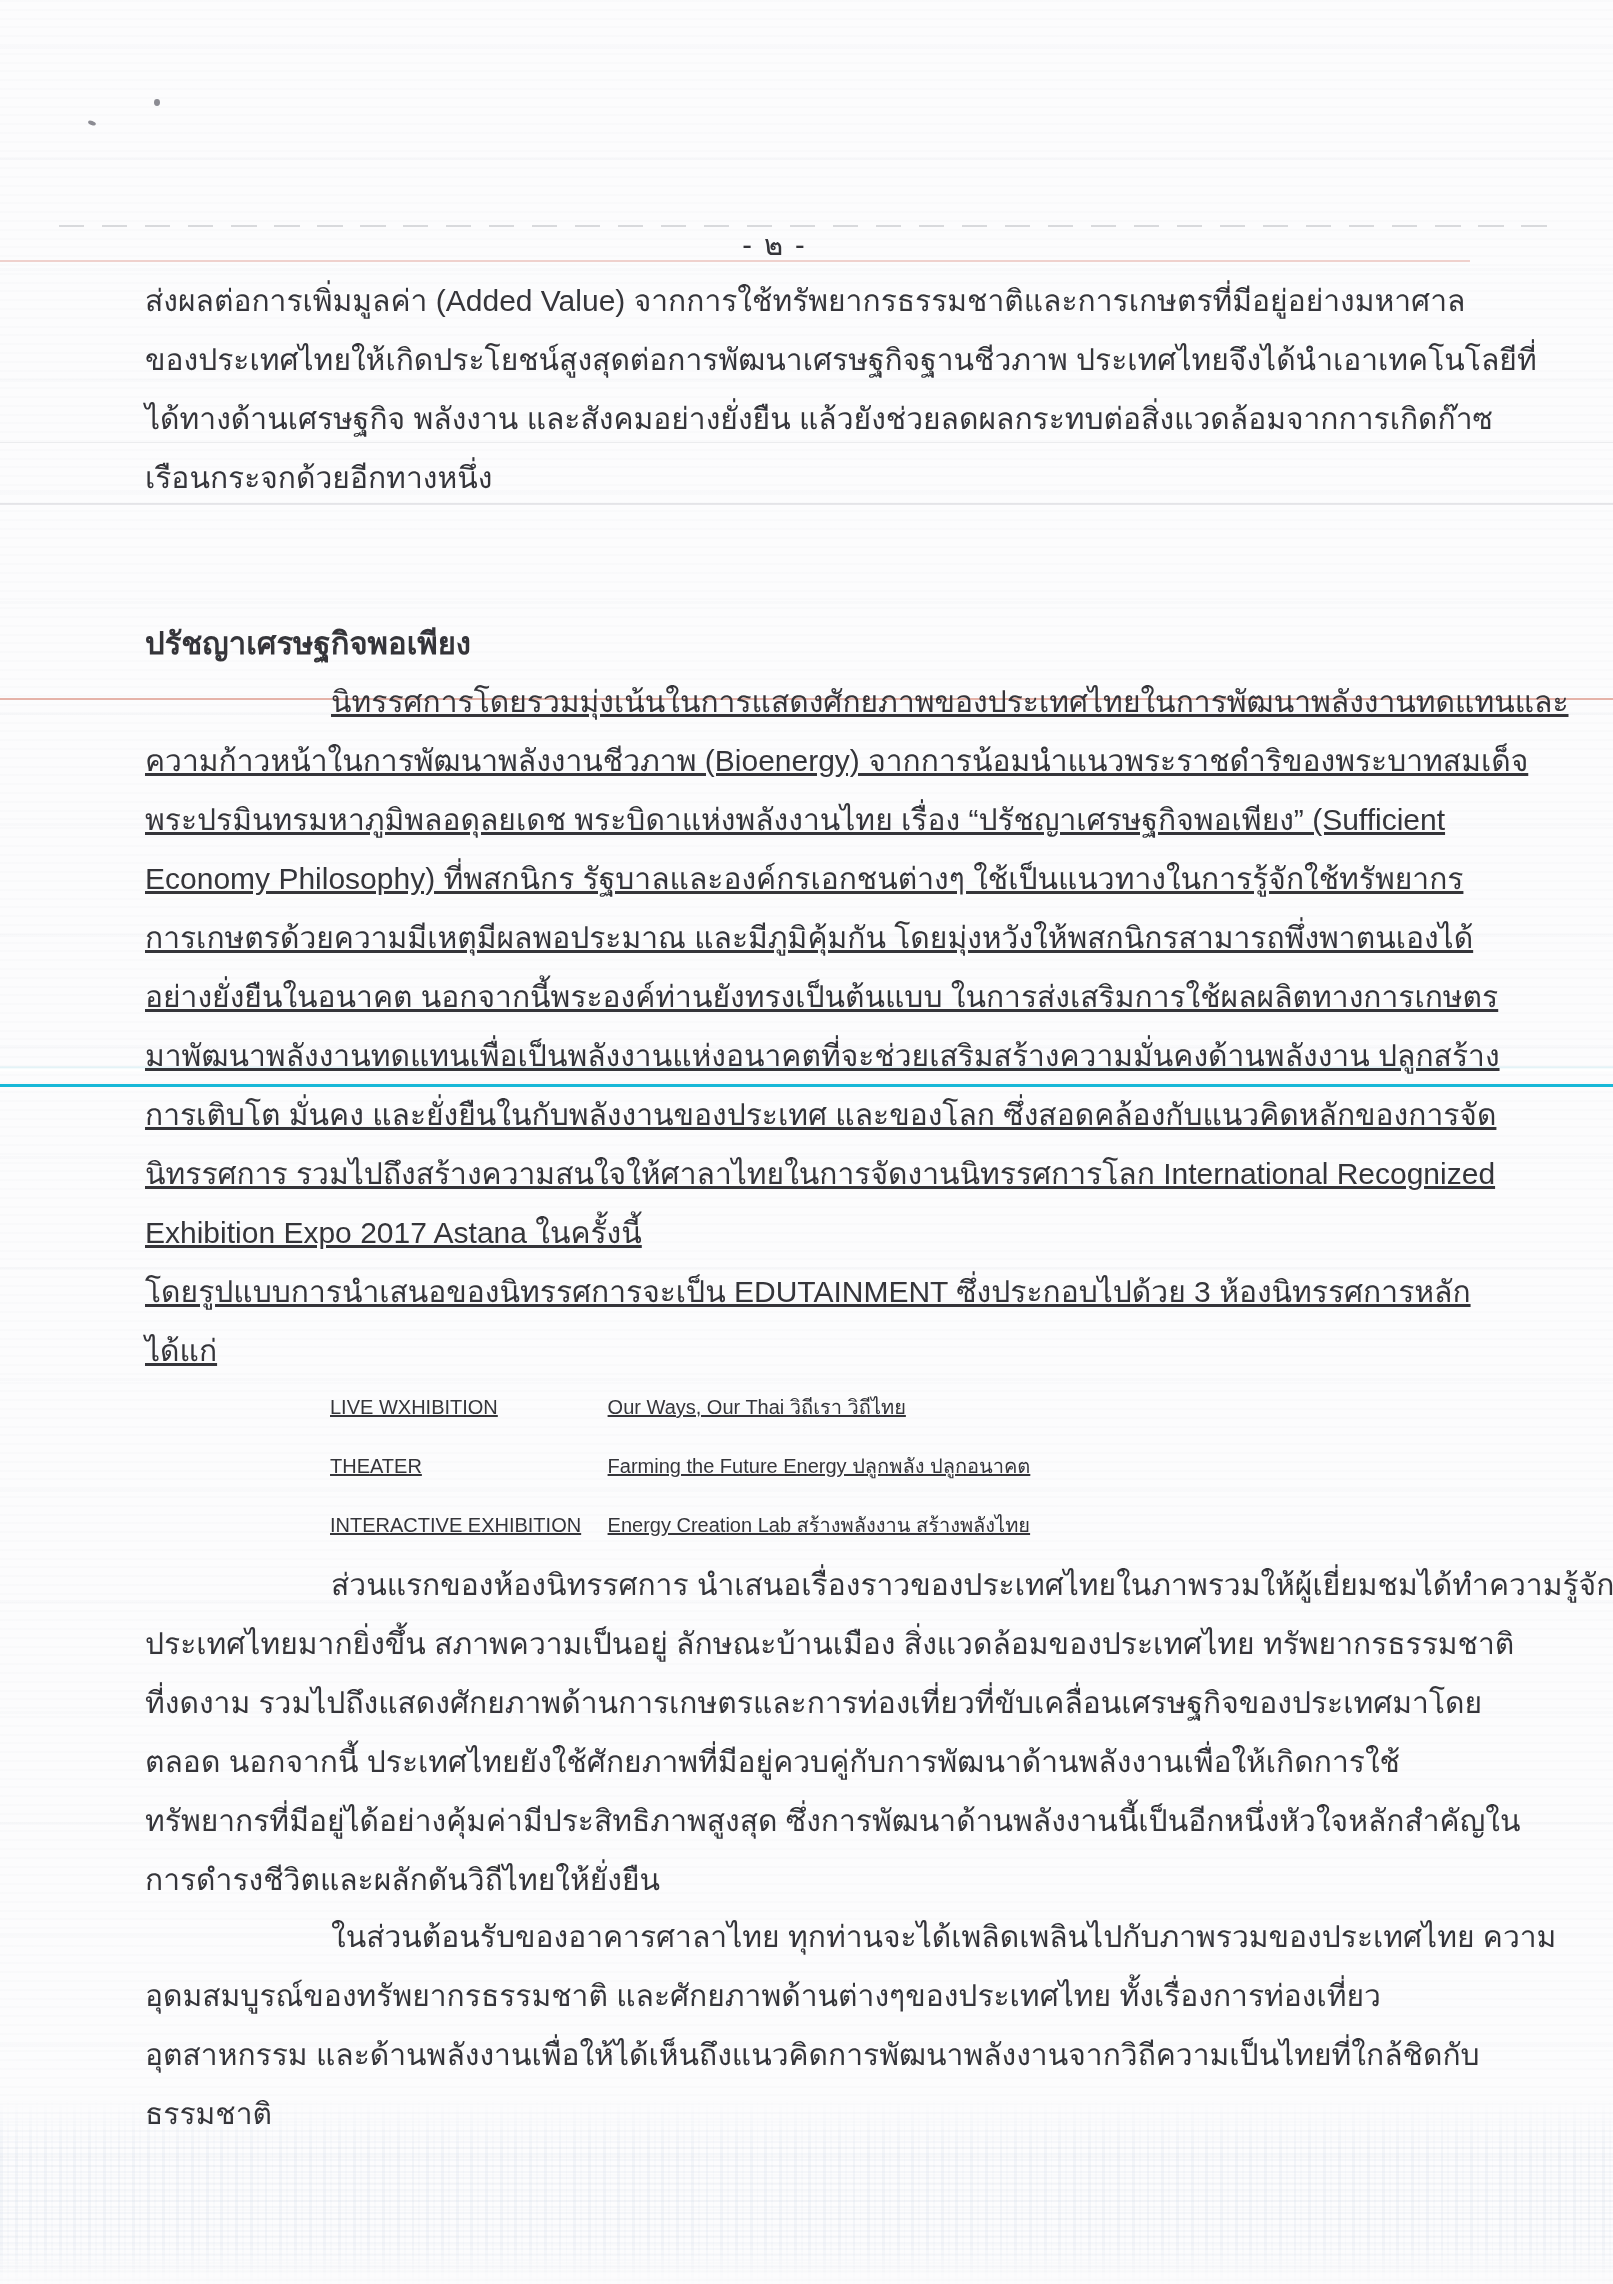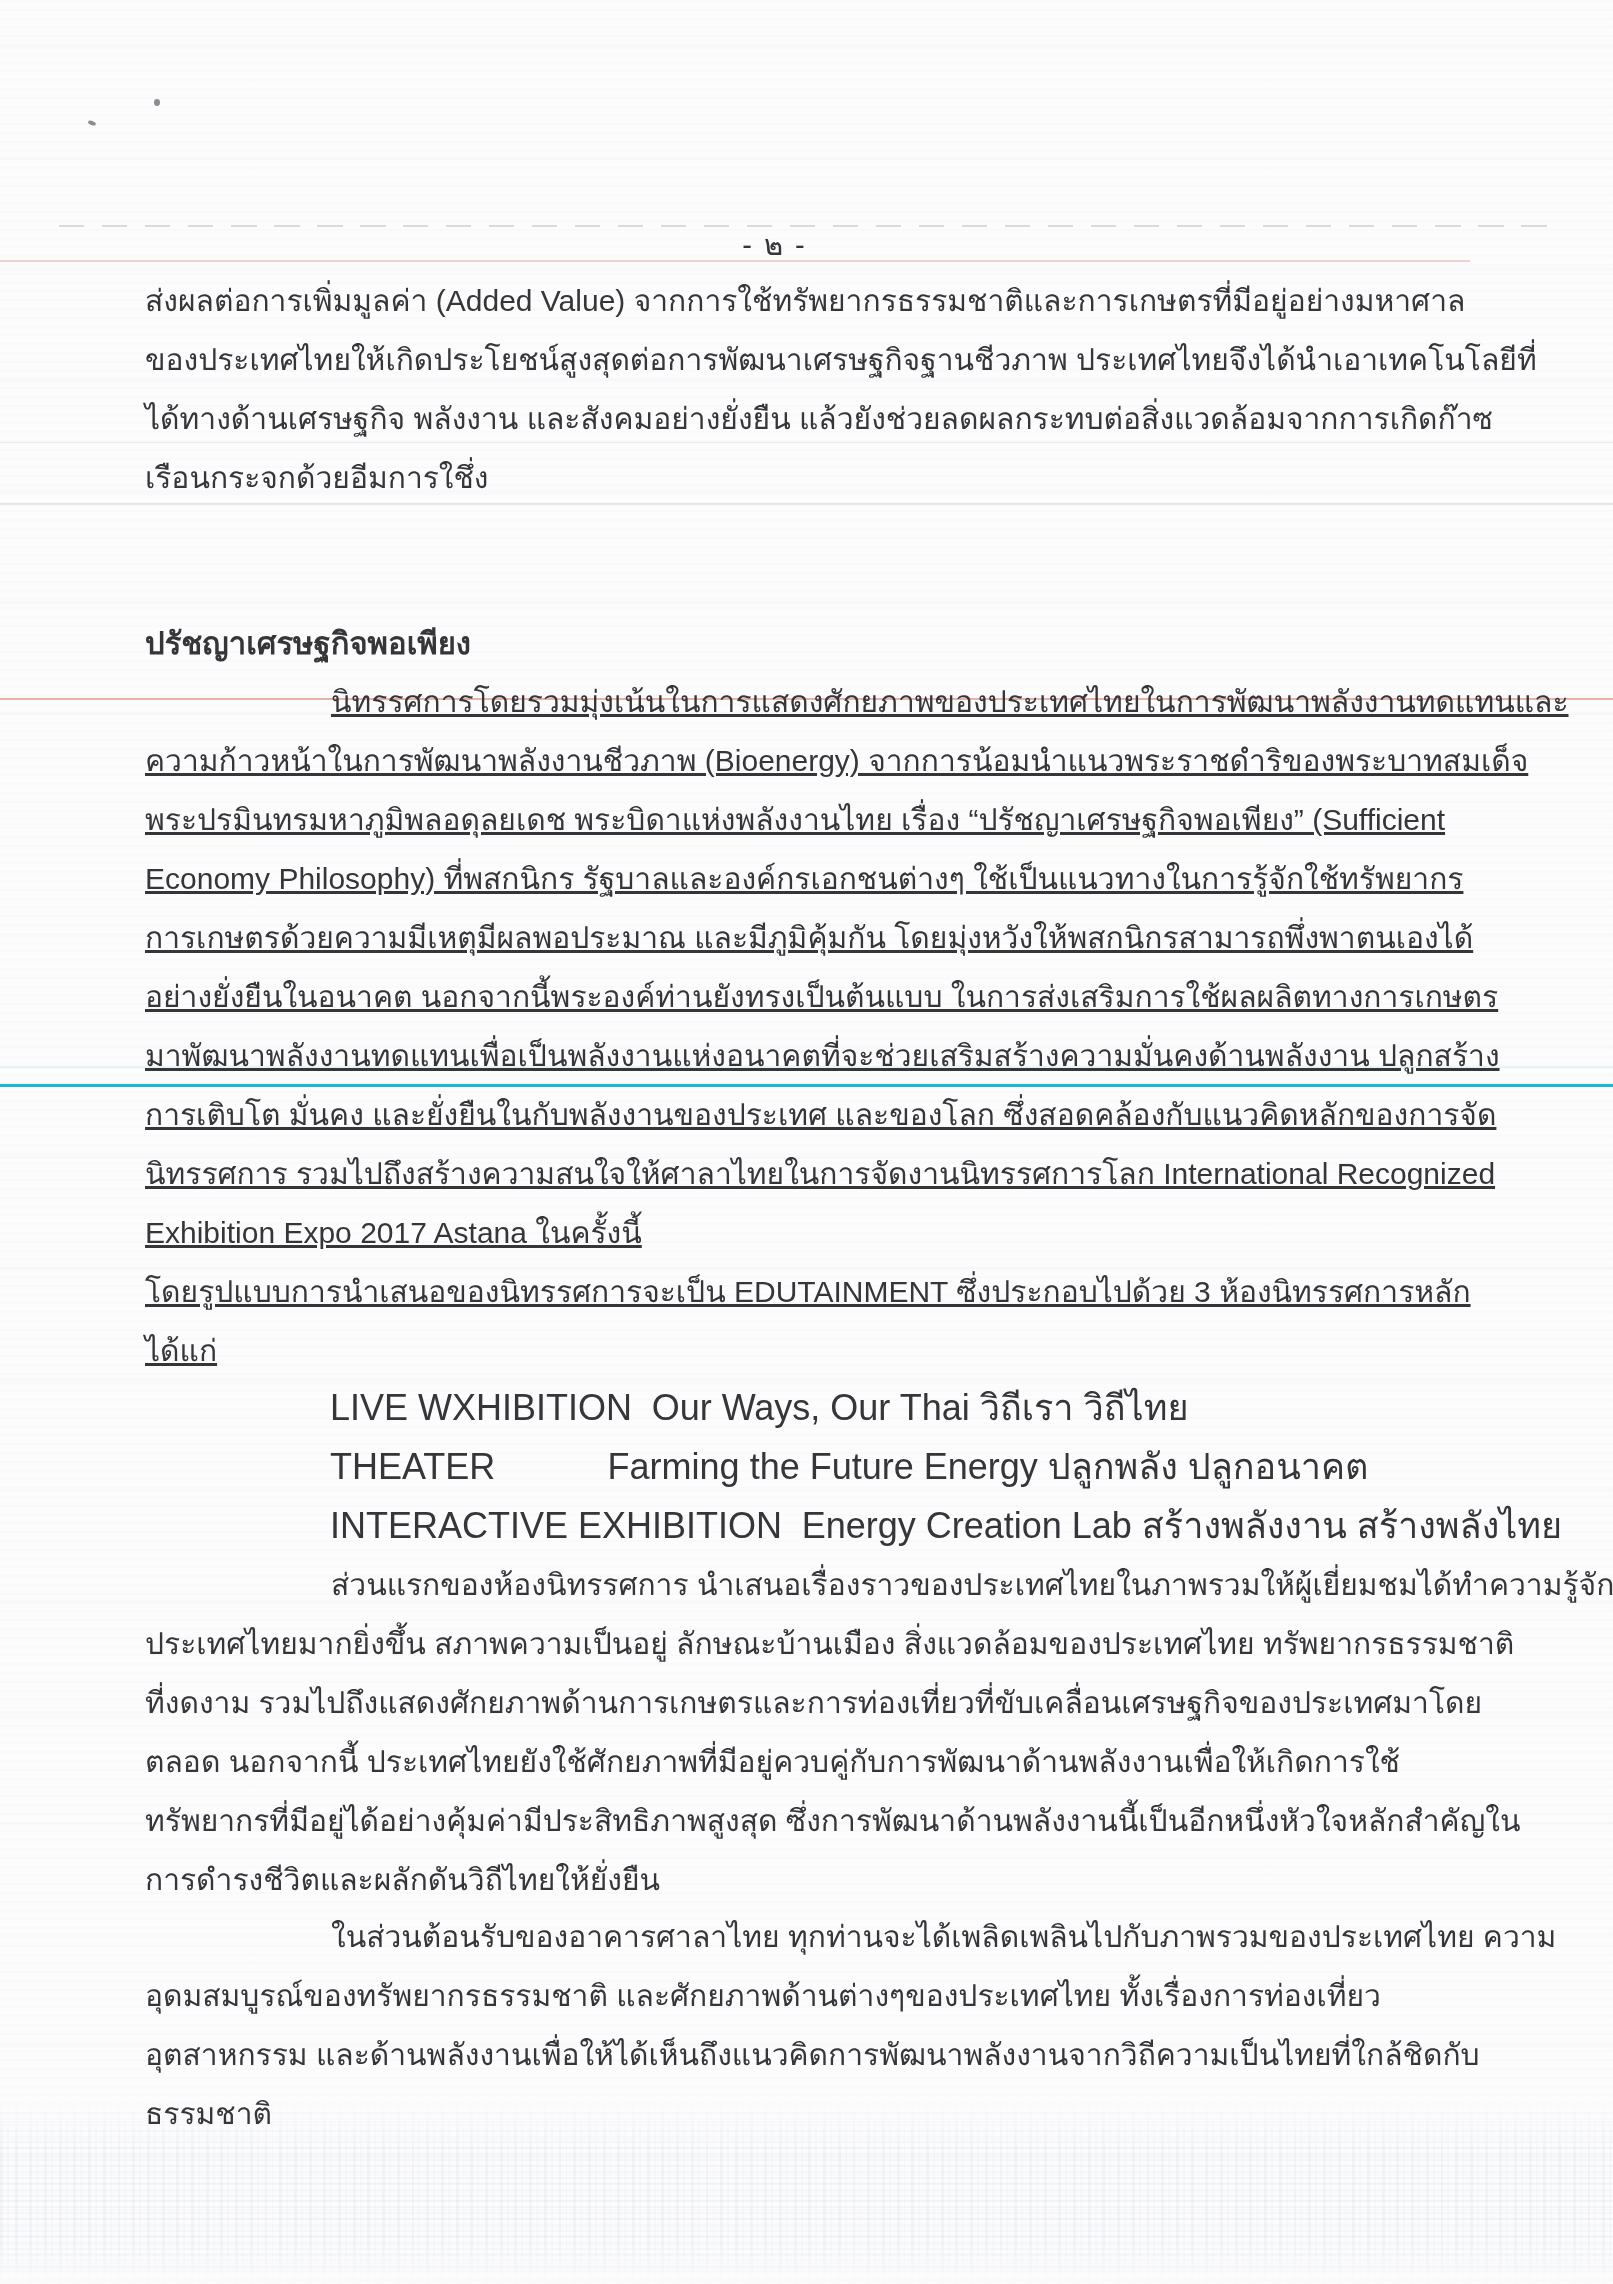--- a/index.html
+++ b/index.html
@@ -15,21 +15,21 @@
   .line{height:59px;line-height:59px;font-size:30px;white-space:nowrap;}
   .indent{padding-left:186px;}
   .block{position:absolute;left:145px;right:124px;}
   .page-number{position:absolute;top:222px;left:0;width:1549px;text-align:center;font-size:29px;letter-spacing:2px;}
   .heading{position:absolute;left:145px;top:614px;font-size:31px;font-weight:bold;height:59px;line-height:59px;}
   .p1{top:271px;}
   .p2{top:672px;text-decoration:underline;}
   .p3{top:1555px;}
   .p4{top:1907px;}
   .exlist{position:absolute;left:330px;top:1378px;}
-  .exrow{display:flex;height:59px;line-height:59px;font-size:36px;white-space:nowrap;}
+  .exrow{display:flex;height:59px;line-height:59px;font-size:20px;white-space:nowrap;text-decoration:underline;}
   .exrow .lbl{min-width:258px;padding-right:19.6px;}
   
   .artifact{position:absolute;pointer-events:none;}
   .speck{width:5.9px;height:6.9px;border-radius:50%;background:rgba(80,80,90,0.65);}
   .speck1{left:154px;top:99px;}
   .speck2{left:88px;top:121px;transform:rotate(20deg);width:7.8px;height:3.9px;}
   .streak-dashed{left:59px;top:225px;width:1490px;height:2px;
     background:repeating-linear-gradient(90deg, rgba(90,95,105,0.22) 0 25.5px, transparent 25.5px 43px);}
   .pink-top{left:0;top:260px;width:1470px;height:2px;opacity:0.35;}
   .gray-1{left:0;top:442px;width:1613px;height:1px;background:rgba(90,95,105,0.10);}
@@ -56,21 +56,21 @@
 <div class="artifact pink-mid" style="background-color: rgb(214, 130, 114);"></div>
 <div class="artifact cyan-line" style="background-color: rgb(23, 184, 216);"></div>
 <div class="artifact noise-band"></div>
 
 <div class="page-number">- ๒ -</div>
 
 <div class="block p1">
   <div class="line">ส่งผลต่อการเพิ่มมูลค่า (Added Value) จากการใช้ทรัพยากรธรรมชาติและการเกษตรที่มีอยู่อย่างมหาศาล</div>
   <div class="line">ของประเทศไทยให้เกิดประโยชน์สูงสุดต่อการพัฒนาเศรษฐกิจฐานชีวภาพ ประเทศไทยจึงได้นำเอาเทคโนโลยีที่</div>
   <div class="line">ได้ทางด้านเศรษฐกิจ พลังงาน และสังคมอย่างยั่งยืน แล้วยังช่วยลดผลกระทบต่อสิ่งแวดล้อมจากการเกิดก๊าซ</div>
-  <div class="line">เรือนกระจกด้วยอีมการใชึ่ง</div>
+  <div class="line">เรือนกระจกด้วยอีกทางหนึ่ง</div>
 </div>
 
 <div class="heading">ปรัชญาเศรษฐกิจพอเพียง</div>
 
 <div class="block p2">
   <div class="line indent">นิทรรศการโดยรวมมุ่งเน้นในการแสดงศักยภาพของประเทศไทยในการพัฒนาพลังงานทดแทนและ</div>
   <div class="line">ความก้าวหน้าในการพัฒนาพลังงานชีวภาพ (Bioenergy) จากการน้อมนำแนวพระราชดำริของพระบาทสมเด็จ</div>
   <div class="line">พระปรมินทรมหาภูมิพลอดุลยเดช พระบิดาแห่งพลังงานไทย เรื่อง “ปรัชญาเศรษฐกิจพอเพียง” (Sufficient</div>
   <div class="line">Economy Philosophy) ที่พสกนิกร รัฐบาลและองค์กรเอกชนต่างๆ ใช้เป็นแนวทางในการรู้จักใช้ทรัพยากร</div>
   <div class="line">การเกษตรด้วยความมีเหตุมีผลพอประมาณ และมีภูมิคุ้มกัน โดยมุ่งหวังให้พสกนิกรสามารถพึ่งพาตนเองได้</div>

